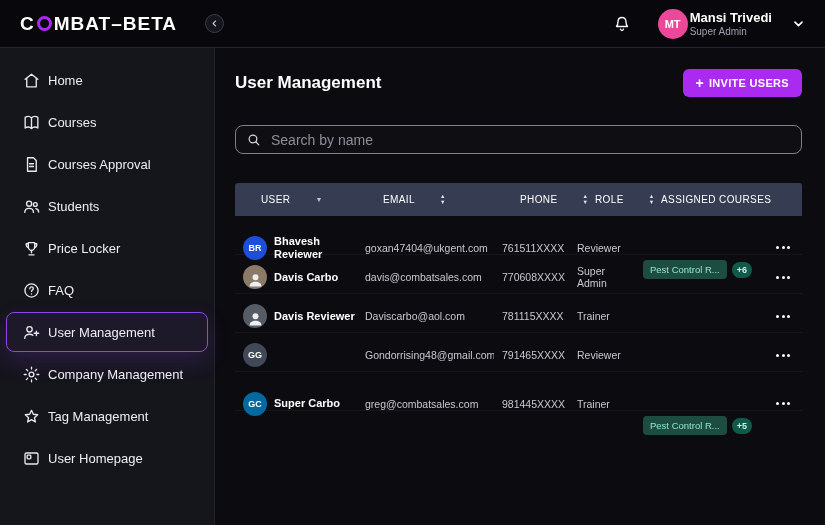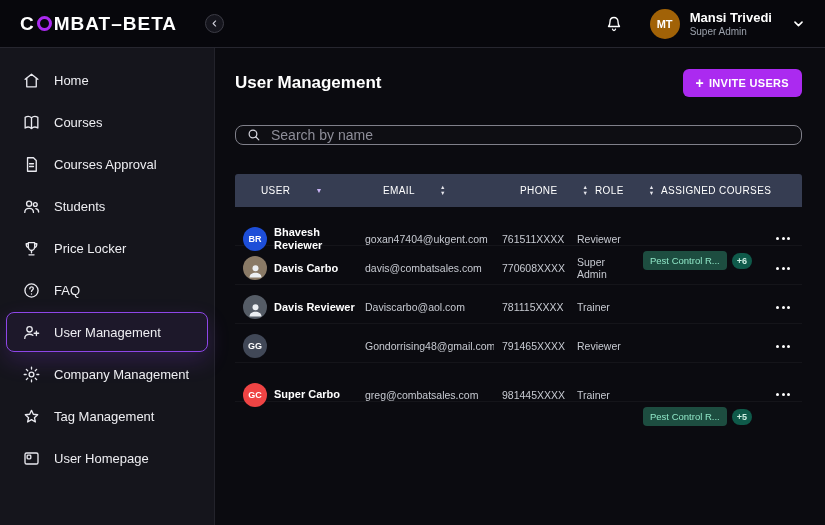--- a/index.html
+++ b/index.html
@@ -9,43 +9,43 @@
 
   
   .topbar { height:48px; flex:0 0 48px; background:#07070c; border-bottom:1px solid #26262f; display:flex; align-items:center; position:relative; z-index:2; }
   .brand { margin-left:20px; display:flex; align-items:center; font-weight:bold; font-size:19px; letter-spacing:1px; color:#fff; }
   .brand-o { width:15px; height:15px; border-radius:50%; border:3.5px solid var(--accent); display:inline-block; margin:0 2px; }
   .collapse-btn { position:absolute; left:205px; top:14px; width:19px; height:19px; border-radius:50%; background:#15151d; border:1px solid #3c3c46; color:#cfcfda; display:flex; align-items:center; justify-content:center; cursor:pointer; }
   .collapse-btn svg { width:11px; height:11px; }
   .topbar-right { margin-left:auto; display:flex; align-items:center; padding-right:18px; }
   .bell { color:#fff; margin-right:26px; display:flex; cursor:pointer; }
   .bell svg { width:20px; height:20px; }
-  .tb-avatar { width:30px; height:30px; border-radius:50%; background:#a16207; color:#fff; font-size:11px; font-weight:bold; display:flex; align-items:center; justify-content:center; margin-right:10px; cursor:pointer; }
+  .tb-avatar { width:30px; height:30px; border-radius:50%; background:#ec4899; color:#fff; font-size:11px; font-weight:bold; display:flex; align-items:center; justify-content:center; margin-right:2px; cursor:pointer; }
   .tb-name { font-size:13px; font-weight:bold; color:#fff; line-height:1.25; }
   .tb-role { font-size:10px; color:#9aa0ab; }
   .tb-chevron { margin-left:18px; color:#fff; display:flex; cursor:pointer; }
   .tb-chevron svg { width:17px; height:17px; }
 
   
   .layout { flex:1; display:flex; min-height:0; }
   .sidebar { width:215px; flex:0 0 215px; background:#15151c; border-right:1px solid #23232b; padding-top:10px; }
-  .nav-item { display:flex; align-items:center; gap:13px; height:40px; margin:2px 6px; padding-left:15px; border:1px solid transparent; border-radius:8px; cursor:pointer; }
+  .nav-item { display:flex; align-items:center; gap:7px; height:40px; margin:2px 6px; padding-left:15px; border:1px solid transparent; border-radius:8px; cursor:pointer; }
   .nav-icon { width:19px; height:19px; color:#e9e9ef; display:flex; flex:0 0 19px; }
   .nav-icon svg { width:19px; height:19px; }
   .nav-label { font-size:13px; color:#eeeef2; white-space:nowrap; }
   .nav-item.active { border-color:#8e46e8; background:rgba(140,70,230,0.07); box-shadow:0 9px 22px rgba(140,60,235,0.20); }
 
   
   .main { flex:1; padding:0 23px 0 20px; min-width:0; }
   .main-header { margin-top:20px; height:30px; display:flex; align-items:center; justify-content:space-between; }
   .page-title { font-size:17px; font-weight:bold; color:#fff; }
   .invite-btn { background:var(--accent); border:none; color:#fff; font-family:inherit; font-size:11px; font-weight:bold; letter-spacing:0.3px; padding:8px 13px; border-radius:6px; display:flex; align-items:center; gap:5px; cursor:pointer; }
   .invite-plus { font-size:14px; line-height:10px; font-weight:bold; }
 
-  .search-bar { margin-top:27px; height:20px; border:1px solid #80808a; border-radius:8px; display:flex; align-items:center; padding:0 10px; gap:9px; background:rgba(255,255,255,0.015); }
+  .search-bar { margin-top:27px; height:29px; border:1px solid #80808a; border-radius:8px; display:flex; align-items:center; padding:0 10px; gap:9px; background:rgba(255,255,255,0.015); }
   .search-bar svg { width:16px; height:16px; color:#d6d6de; flex:0 0 16px; }
   .search-input { flex:1; background:transparent; border:none; outline:none; color:#e4e4ea; font-size:14px; font-family:inherit; }
   .search-input::placeholder { color:#8e8e99; }
 
   
   .table { margin-top:29px; }
   .thead { display:grid; grid-template-columns:122px 137px 75px 66px 133px 34px; background:#363d52; height:33px; align-items:center; border-radius:3px 3px 0 0; }
   .th { display:flex; align-items:center; padding-left:26px; font-size:10px; font-weight:normal; letter-spacing:0.4px; color:#fff; white-space:nowrap; cursor:pointer;gap:20px; }
   .sort-desc { font-size:7px; color:#c9b4f5; margin-left:5px; }
   .sort-both { display:inline-flex; flex-direction:column; font-size:5.5px; line-height:1; color:#e8e8ee; margin-left:5px; }
@@ -344,21 +344,21 @@
       <span style="display:flex;gap:2.5px;">
                   <span class="dot"></span>
                   <span class="dot"></span>
                   <span class="dot"></span>
                 </span>
     </div>
   </div>
 
   <div class="tr">
     <div class="td user-cell">
-      <span class="avatar" style="background: #ef4444;">
+      <span class="avatar" style="background: #0369a1;">
         <span class="av-text">GC</span>
 
       </span>
       <span class="user-name">Super Carbo</span>
     </div>
     <div class="td">greg@combatsales.com</div>
     <div class="td">981445XXXX</div>
     <div class="td">Trainer</div>
     <div class="td courses-cell">
       <span class="chip">Pest Control R...</span>

